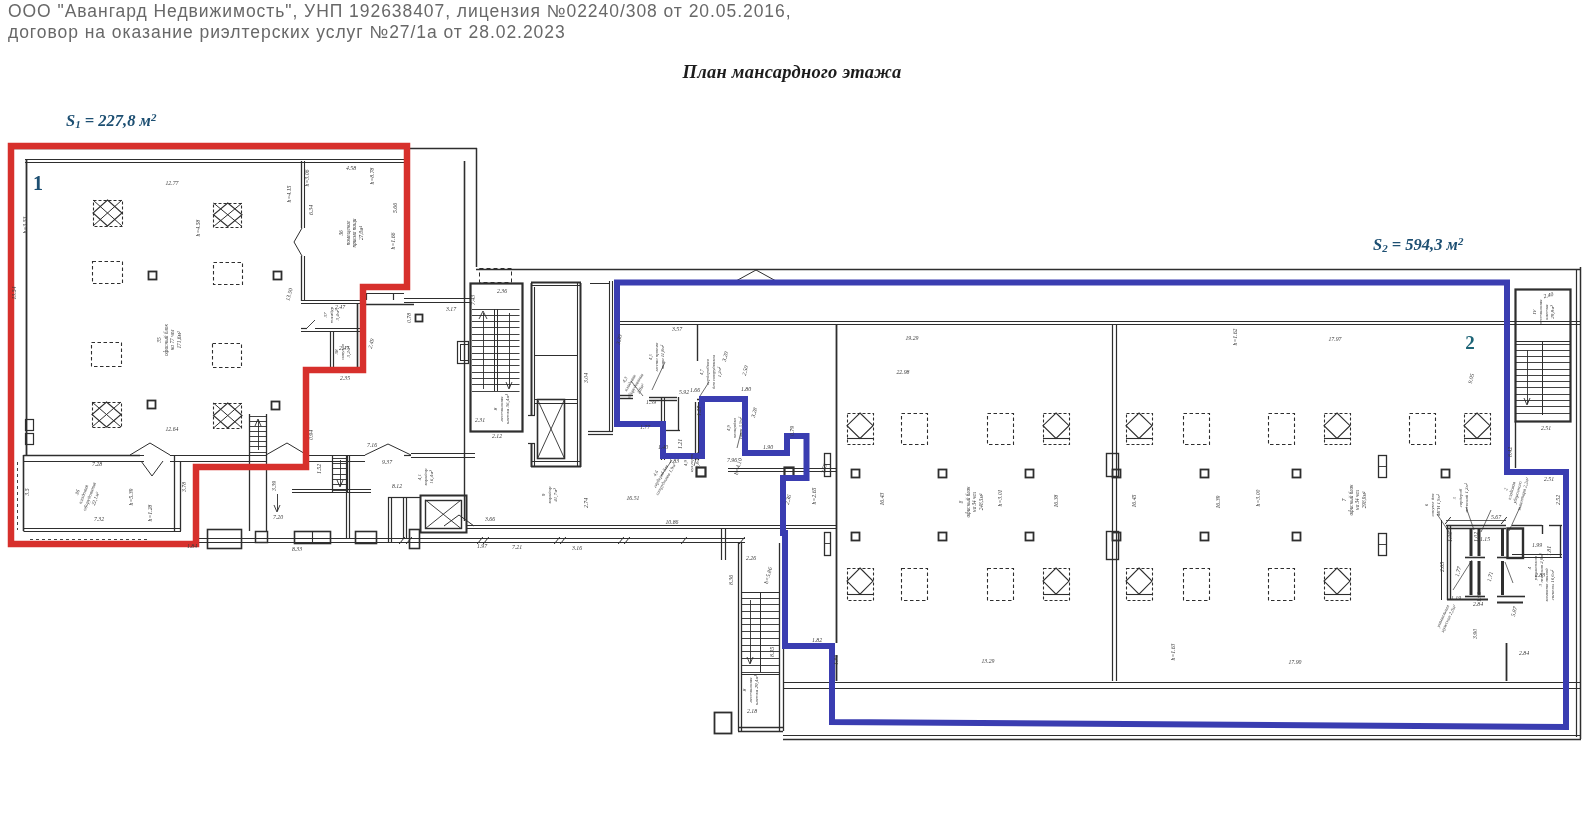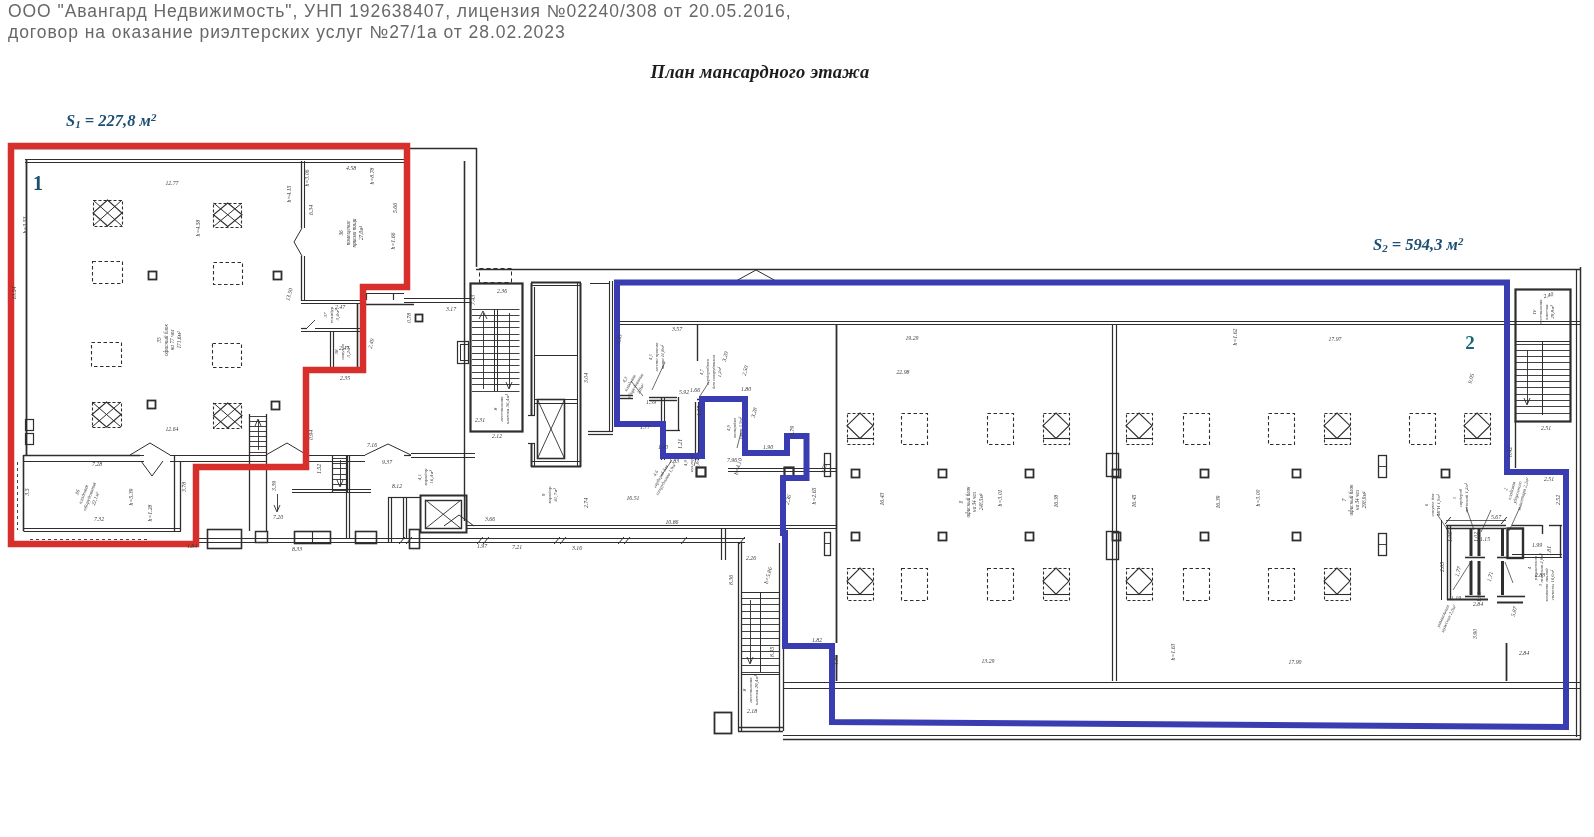--- a/index.html
+++ b/index.html
@@ -1,16 +1,16 @@
 <!DOCTYPE html>
 <html><head><meta charset="utf-8"><style>
 html,body{margin:0;padding:0;background:#ffffff;}
 .page{position:relative;width:1594px;height:837px;background:#ffffff;overflow:hidden;}
 .hdr{position:absolute;left:8px;top:1px;font-family:"Liberation Sans",sans-serif;font-size:17.5px;line-height:21px;color:#686868;letter-spacing:0.95px;}
-.title{position:absolute;left:620px;top:62px;width:280px;text-align:center;font-family:"Liberation Serif",serif;font-weight:bold;font-style:italic;font-size:18.5px;color:#1c1c1c;letter-spacing:0.25px;}
+.title{position:absolute;left:652px;top:62px;width:280px;text-align:center;font-family:"Liberation Serif",serif;font-weight:bold;font-style:italic;font-size:18.5px;color:#1c1c1c;letter-spacing:0.25px;}
 </style></head><body>
 <div class="page">
 
 <div class="hdr">ООО "Авангард Недвижимость", УНП 192638407, лицензия №02240/308 от 20.05.2016,<br>договор на оказание риэлтерских услуг №27/1а от 28.02.2023</div>
 
 <div class="title">План мансардного этажа</div>
 <svg width="1594" height="837" viewBox="0 0 1594 837" style="position:absolute;left:0;top:0" xmlns="http://www.w3.org/2000/svg">
 
 <line x1="8" y1="148.5" x2="477" y2="148.5" stroke="#2e2e2e" stroke-width="1.5" stroke-linecap="butt"></line>
 

